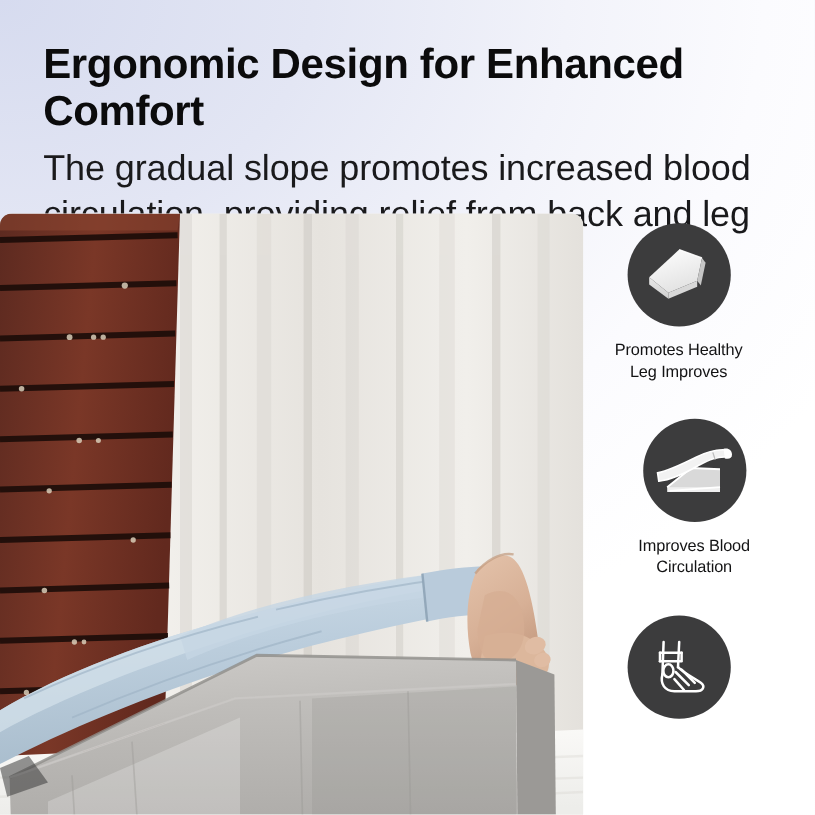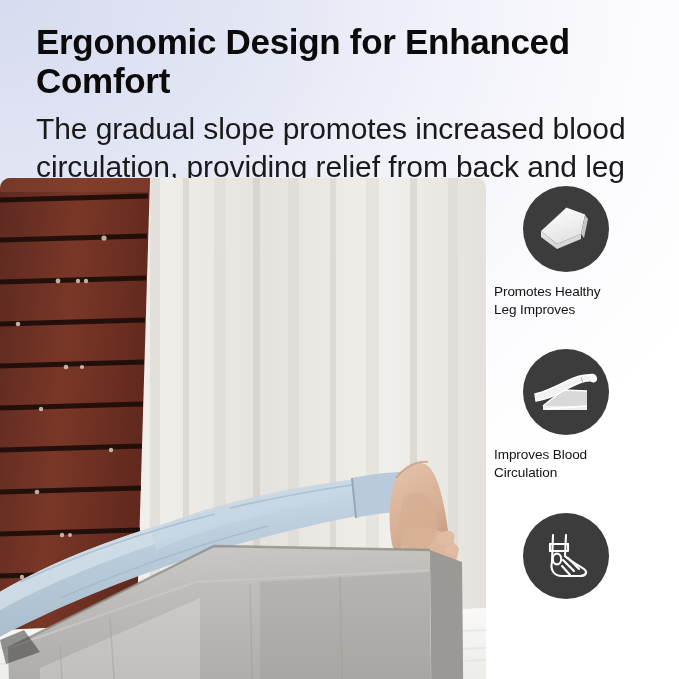--- a/index.html
+++ b/index.html
@@ -11,21 +11,21 @@
   }
   .page{
     position:absolute;inset:0;
     background:
       radial-gradient(120% 90% at 0% 0%, #d6dbef 0%, #e3e6f4 32%, #f2f3fa 58%, #fbfbfe 78%, #ffffff 100%),
       linear-gradient(135deg,#d9dcef 0%,#eceef7 45%,#ffffff 80%);
     overflow:hidden;
   }
 
   
-  .header{position:absolute;left:0;top:0;width:679px;height:178px;}
+  .header{position:absolute;left:0;top:12px;width:679px;height:178px;}
   .title{
     position:absolute;left:36px;top:22px;width:600px;
     font-size:35px;line-height:1.12;font-weight:bold;color:#0b0b0c;
     letter-spacing:-0.3px;
   }
   .subtitle{
     position:absolute;left:36px;top:110px;width:620px;
     font-size:30px;line-height:1.26;font-weight:normal;color:#1a1a1c;
     letter-spacing:-0.1px;
   }
@@ -34,23 +34,23 @@
   .photo{
     position:absolute;left:0;top:178px;width:486px;height:501px;
     border-radius:10px 10px 0 0;
     overflow:hidden;
     background:#efeeec;
   }
   .photo svg{display:block;width:486px;height:501px;}
 
   
   .features{position:absolute;left:486px;top:178px;width:193px;height:501px;}
-  .feature{position:absolute;left:0;width:159px;}
+  .feature{position:absolute;left:0;width:159px;text-align:center;}
   .f1{top:8px;}
-  .f2{top:171px;}
+  .f2{top:171px;padding-left:13px;}
   .f3{top:335px;}
   .badge{
     width:86px;height:86px;border-radius:50%;
     background:#3c3c3d;margin:0 auto;
     display:flex;align-items:center;justify-content:center;
   }
   .badge svg{display:block;}
   .flabel{
     margin-top:11px;font-size:13.6px;line-height:1.33;
     color:#131314;font-weight:normal;letter-spacing:-0.1px;

